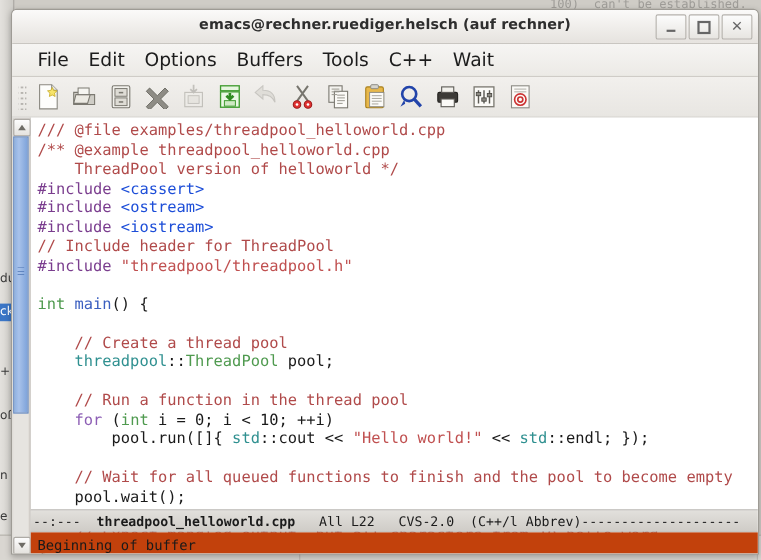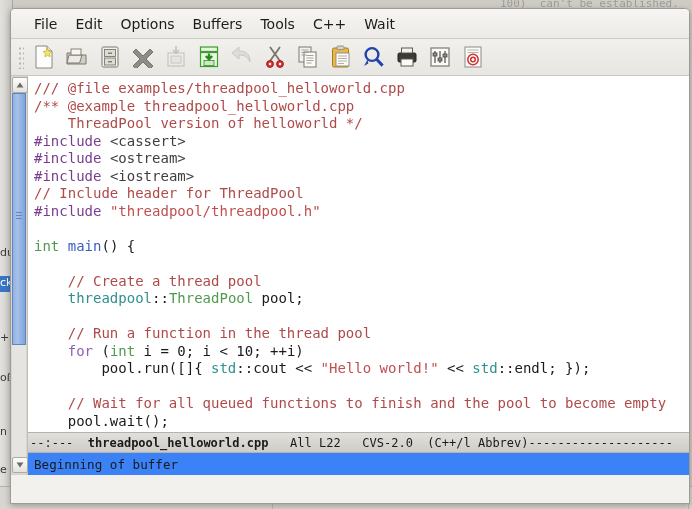--- a/index.html
+++ b/index.html
@@ -88,21 +88,21 @@
   .glyph-close { font-size: 13px; line-height: 1; color: #666; font-weight: bold; }
 
   .menubar {
     height: 29px;
     background: linear-gradient(to bottom,#f6f5f3,#eceae6);
     border-bottom: 1px solid #cfccc7;
     display: flex; align-items: center;
     padding-left: 14px;
   }
   .menu-item {
-    font-size: 14px; color: #1c1c1c;
+    font-size: 17px; color: #1c1c1c;
     padding: 2px 9px;
     cursor: default;
   }
 
   .toolbar {
     height: 36px;
     background: linear-gradient(to bottom,#f2f0ed,#e8e6e2);
     border-bottom: 1px solid #cbc8c3;
     display: flex; align-items: center;
     padding-left: 6px;
@@ -166,21 +166,21 @@
     color: #1a1a1a;
     white-space: pre;
     overflow: hidden;
   }
   .codearea .ln { height: 17.5px; }
 
   
   .c-comment  { color: #b04a4a; }
   .c-string   { color: #c05050; }
   .c-pre      { color: #7a3d8e; }
-  .c-preval   { color: #404040; margin-top: 41px; }
+  .c-preval   { color: #1d4ed8; margin-top: 41px; }
   .c-keyword  { color: #8d5fb5; }
   .c-type     { color: #4f9a4f; }
   .c-func     { color: #3b5fc0; }
   .c-ns       { color: #2f9090; }
   .c-plain    { color: #1a1a1a; }
 
   .modeline {
     position: absolute; left: 17px; right: 0; bottom: 22px;
     height: 19px;
     background: linear-gradient(to bottom,#e2e0dc,#cfccc7);
@@ -191,21 +191,21 @@
     color: #1b1b1b;
     white-space: pre;
     overflow: hidden;
     display: flex; align-items: center;
     padding-left: 2px;
   }
   .ml-name { font-weight: bold; }
   .echoarea {
     position: absolute; left: 17px; right: 0; bottom: 0;
     height: 22px;
-    background: #3b82f6;
+    background: #c2410c;
     font-family: "DejaVu Sans Mono", monospace;
     font-size: 12.6px;
     color: #1a1a1a;
     display: flex; align-items: center;
     padding-left: 6px;
     white-space: pre;
   }
 </style>
 </head>
 <body>
@@ -226,20 +226,34 @@
     <div class="bg-left-text" style="top:463px;">e</div>
 
     <div class="bg-bottom-bar"></div>
     <div class="bg-divider" style="left:272px;"></div>
     <div class="bg-divider" style="left:688px;"></div>
     <div class="bg-text" style="left:655px; top:494px; font-size:10px;">Arce</div>
   </div>
 
   <div class="window">
 
+    <div class="titlebar">
+      <div class="title-text">emacs@rechner.ruediger.helsch (auf rechner)</div>
+      <div class="win-buttons">
+        <div class="win-btn">
+          <span class="g glyph-min"></span>
+        </div>
+        <div class="win-btn">
+          <span class="g glyph-max"></span>
+        </div>
+        <div class="win-btn">
+          <span class="g glyph-close">✕</span>
+        </div>
+      </div>
+    </div>
 
     <div class="menubar">
       <div class="menu-item">File</div>
       <div class="menu-item">Edit</div>
       <div class="menu-item">Options</div>
       <div class="menu-item">Buffers</div>
       <div class="menu-item">Tools</div>
       <div class="menu-item">C++</div>
       <div class="menu-item">Wait</div>
     </div>

